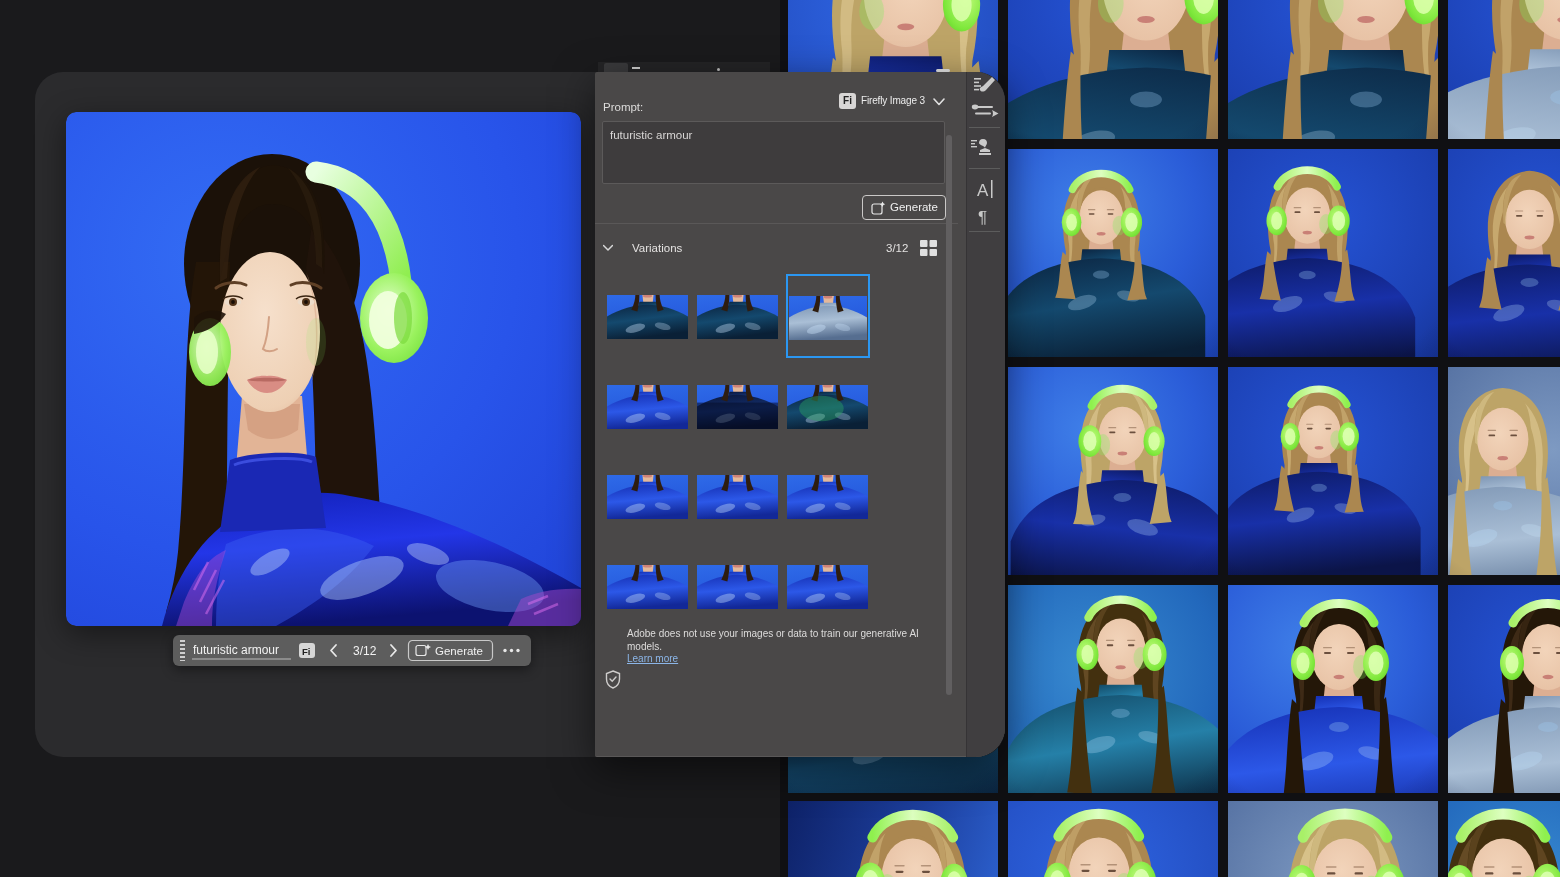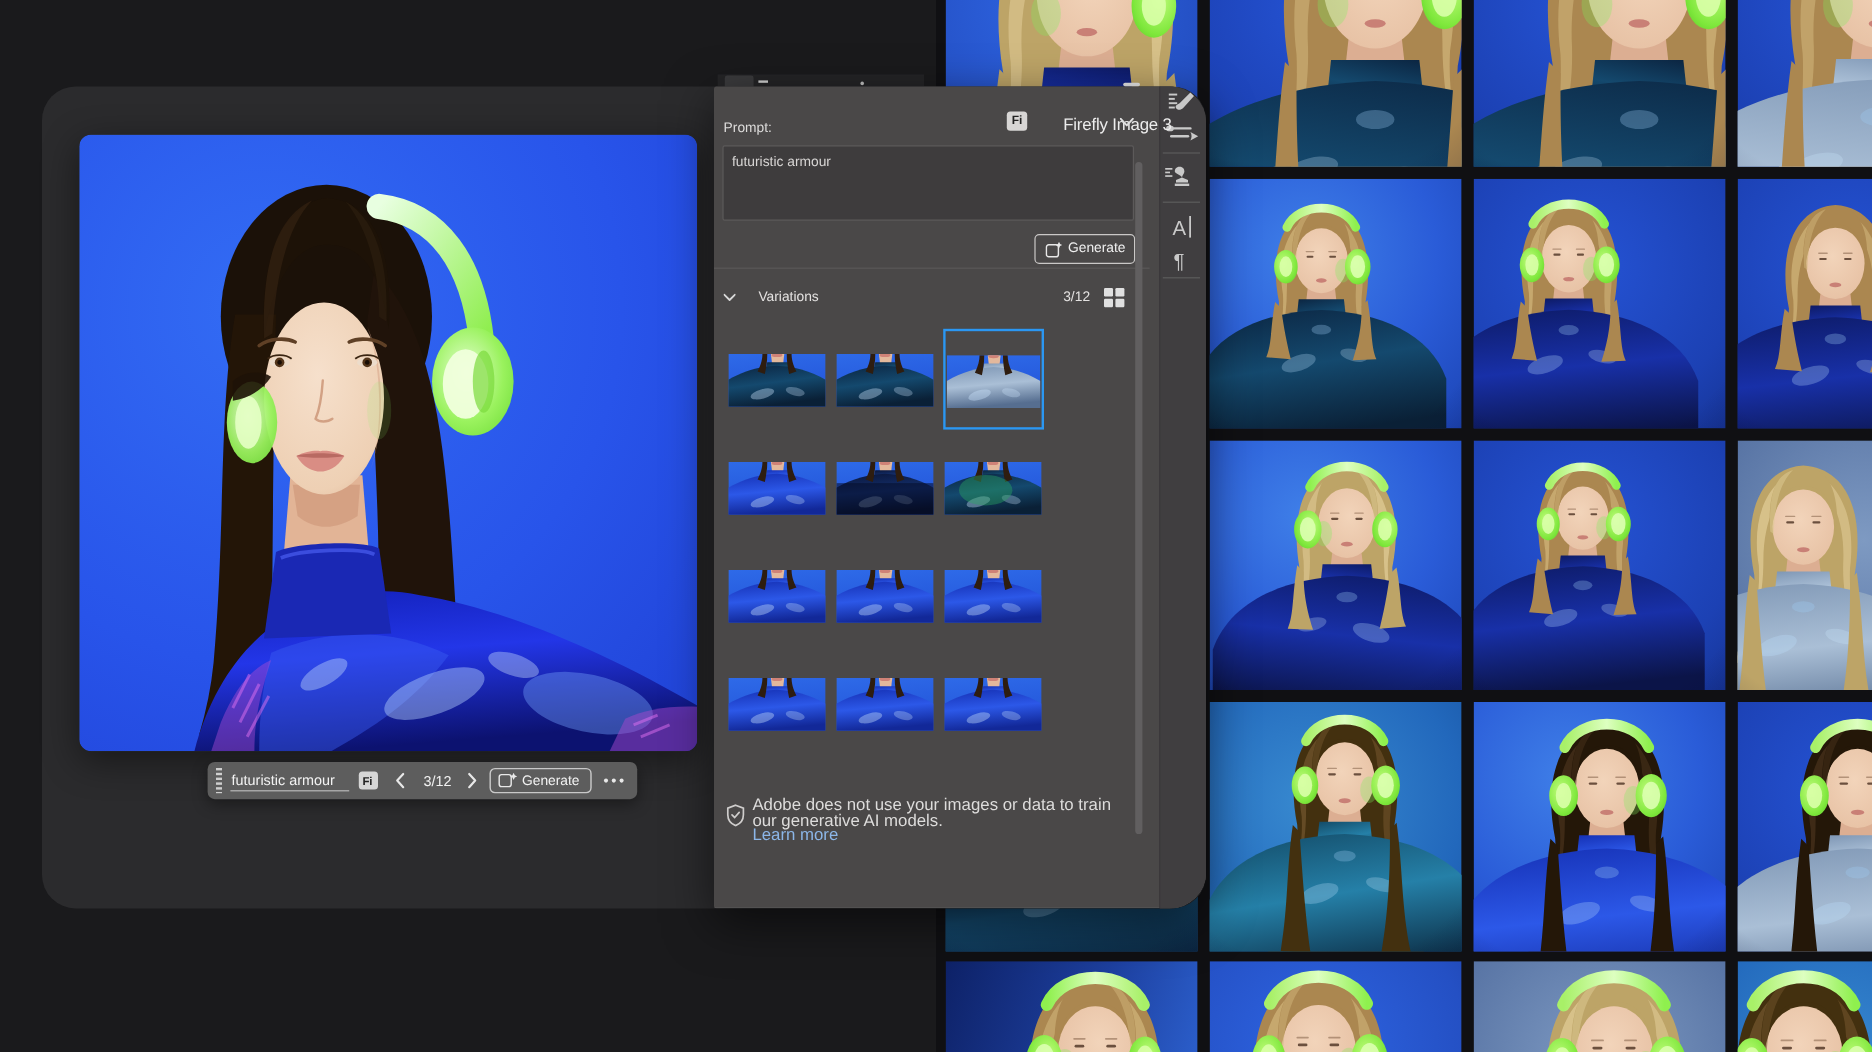--- a/index.html
+++ b/index.html
@@ -834,21 +834,21 @@
       <text x="977" y="196" font-size="17" fill="#c9c9c9" font-family="Liberation Sans">A</text>
       <rect x="991" y="180" width="1.5" height="18" fill="#c9c9c9"></rect>
       <text x="978" y="223" font-size="17" fill="#c9c9c9" font-family="Liberation Sans">¶</text>
       <rect x="969" y="231" width="31" height="1" fill="#5c5c5c"></rect>
     </svg>
 </div>
 
 <div class="abs" style="left:0;top:0;width:1560px;height:877px;pointer-events:none">
   <div class="abs" style="left:603px;top:101px;font-size:11.5px;color:#dddcdb">Prompt:</div>
   <div class="abs" style="left:839px;top:93px;width:17px;height:16px;background:#d8d6d5;border-radius:3px;color:#222;font-size:10px;font-weight:bold;text-align:center;line-height:16px">Fi</div>
-  <div class="abs" style="left:886px;top:95px;font-size:14px;letter-spacing:-0.15px;color:#ececec">Firefly Image 3</div>
+  <div class="abs" style="left:861px;top:95px;font-size:10px;letter-spacing:-0.15px;color:#ececec">Firefly Image 3</div>
   <svg class="abs" style="left:933px;top:98px" width="12" height="8">
       <path d="M1,1 L6,6.5 L11,1" stroke="#e0e0e0" stroke-width="1.6" fill="none" stroke-linecap="round" stroke-linejoin="round"></path>
     </svg>
   <div class="abs" style="left:602px;top:121px;width:343px;height:63px;background:#3e3c3d;border:1px solid #5c5a5a;border-radius:2px">
     <div style="margin:7px 0 0 7px;font-size:11.5px;color:#d8d6d5">futuristic armour</div>
   </div>
   <div class="abs" style="left:862px;top:195px;width:84px;height:25px;border:1.3px solid #cac8c7;border-radius:4px">
     <svg class="abs" style="left:8px;top:5px" width="15" height="15" viewBox="0 0 15 15">
       <rect x="1" y="3" width="10" height="10" rx="2" fill="none" stroke="#e8e8e8" stroke-width="1.2"></rect>
       <path d="M11.5,0.5 l0.9,1.8 1.8,0.9 -1.8,0.9 -0.9,1.8 -0.9,-1.8 -1.8,-0.9 1.8,-0.9 Z" fill="#e8e8e8"></path>
@@ -1001,15 +1001,15 @@
       <path d="M32,0 C32,7 31,12 30,17 L24,15 C27,9 28,4 28,0 Z" fill="#2e1d10"></path>
       <path d="M48,0 C48,7 49,12 50,17 L56,15 C53,9 52,4 52,0 Z" fill="#2e1d10"></path>
       <ellipse cx="28" cy="34" rx="10" ry="4" fill="#cfe8ff" opacity="0.38" transform="rotate(-16 28 34)"></ellipse>
       <ellipse cx="55" cy="32" rx="8" ry="3.5" fill="#cfe8ff" opacity="0.3" transform="rotate(14 55 32)"></ellipse>
     </svg>
     <div style="position:absolute;left:786px;top:274px;width:84px;height:84px;border:2px solid #2b97f2"></div>
   <svg class="abs" style="left:605px;top:670px" width="16" height="19" viewBox="0 0 16 19">
     <path d="M8,1 L14.5,3.5 L14.5,9 C14.5,13.5 12,16.5 8,18 C4,16.5 1.5,13.5 1.5,9 L1.5,3.5 Z" fill="none" stroke="#cfcdcc" stroke-width="1.4"></path>
     <path d="M5,9 L7.2,11.2 L11,7" stroke="#cfcdcc" stroke-width="1.4" fill="none" stroke-linecap="round"></path>
   </svg>
-  <div class="abs" style="left:627px;top:664px;font-size:14px;line-height:12.5px;color:#dddcdb;width:310px">Adobe does not use your images or data to train our generative AI models.<br><span style="color:#8cb6e8;">Learn more</span></div>
+  <div class="abs" style="left:627px;top:628px;font-size:10px;line-height:12.5px;color:#dddcdb;width:310px">Adobe does not use your images or data to train our generative AI models.<br><span style="color:#8cb6e8;text-decoration:underline">Learn more</span></div>
   <div class="abs" style="left:946px;top:135px;width:6px;height:560px;background:#615f60;border-radius:3px"></div>
 </div>
 
 </body></html>

